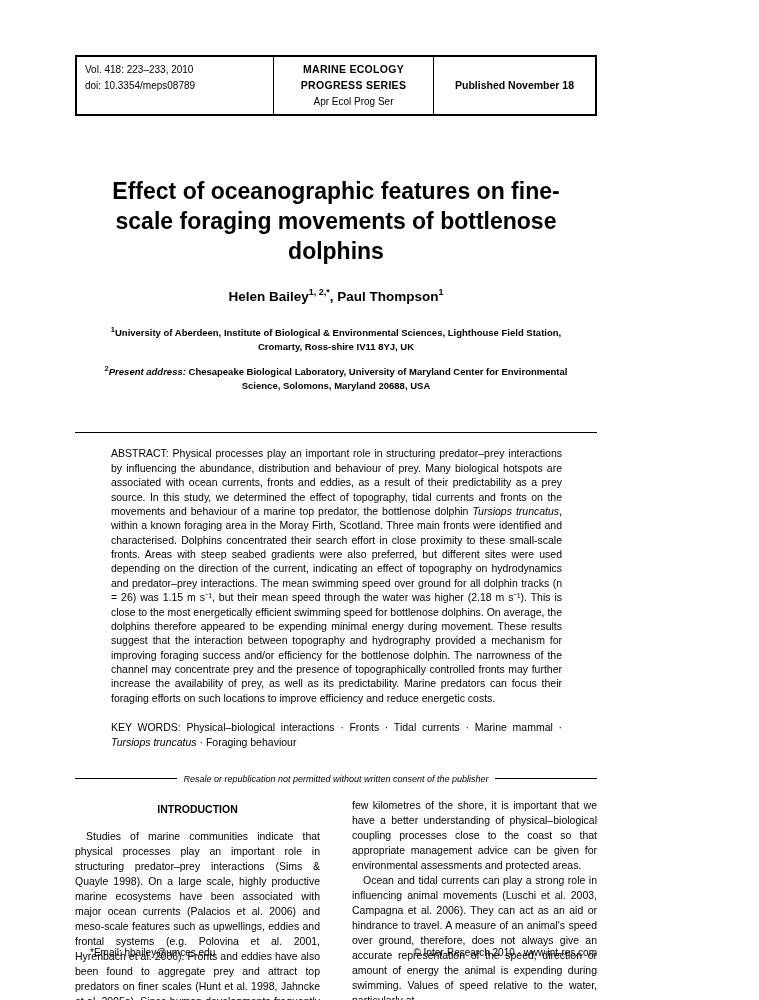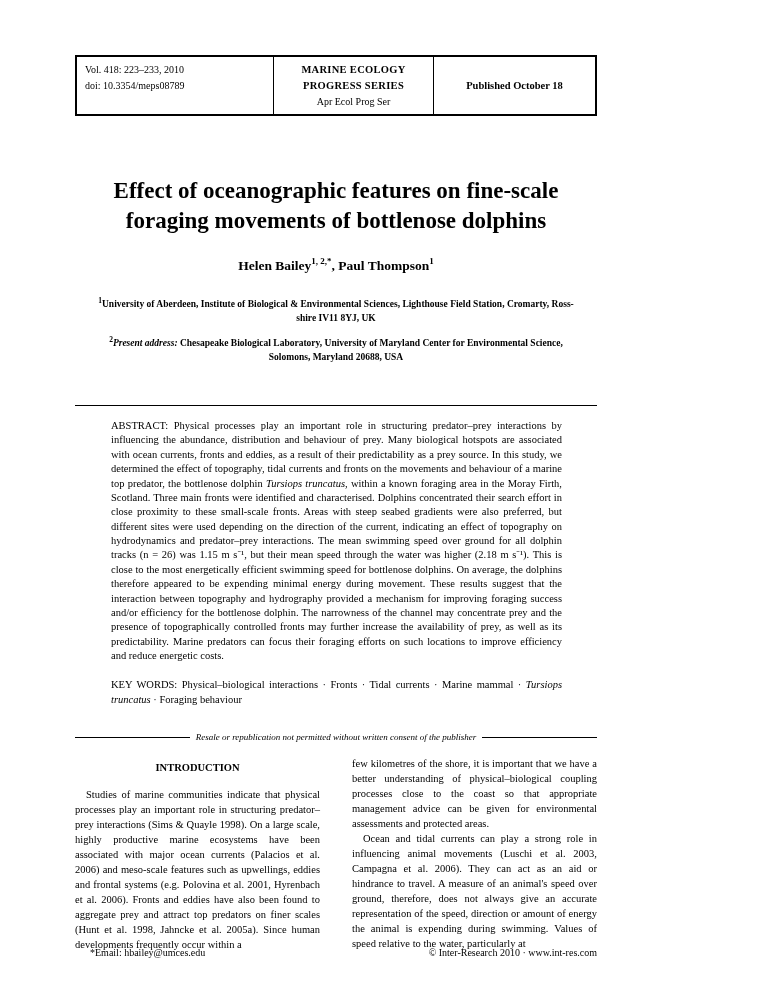--- a/index.html
+++ b/index.html
@@ -6,21 +6,21 @@
     margin: 0;
     padding: 0;
     background: #ffffff;
   }
   .page {
     position: relative;
     width: 671px;
     height: 1000px;
     background: #ffffff;
     color: #000000;
-    font-family: Liberation Serif, serif;
+    font-family: Liberation Sans, sans-serif;
     overflow: hidden;
   }
   .content {
     margin: 0 74px 0 75px; 
   }
 
   
   .header-box {
     margin-top: 55px;
     display: flex;
@@ -163,21 +163,21 @@
 
     <header class="header-box">
       <div class="cell hb-left">
         <div>Vol. 418: 223–233, 2010</div>
         <div>doi: 10.3354/meps08789</div>
       </div>
       <div class="cell hb-center">
         <div class="journal-name">MARINE ECOLOGY PROGRESS SERIES</div>
         <div class="journal-abbrev">Apr Ecol Prog Ser</div>
       </div>
-      <div class="cell hb-right">Published October 18</div>
+      <div class="cell hb-right">Published November 18</div>
     </header>
 
     <h1 class="paper-title">Effect of oceanographic features on fine-scale foraging movements of bottlenose dolphins</h1>
 
     <div class="authors"><span>Helen Bailey</span><sup>1, 2,*</sup><span>, </span><span>Paul Thompson</span><sup>1</sup></div>
 
     <div class="affiliation aff-1"><sup>1</sup><span>University of Aberdeen, Institute of Biological &amp; Environmental Sciences, Lighthouse Field Station, Cromarty, Ross-shire IV11 8YJ, UK</span></div>
     <div class="affiliation aff-2"><sup>2</sup><span class="italic">Present address:</span><span>  Chesapeake Biological Laboratory, University of Maryland Center for Environmental Science, Solomons, Maryland 20688, USA</span></div>
 
     <div class="rule-full"></div>

